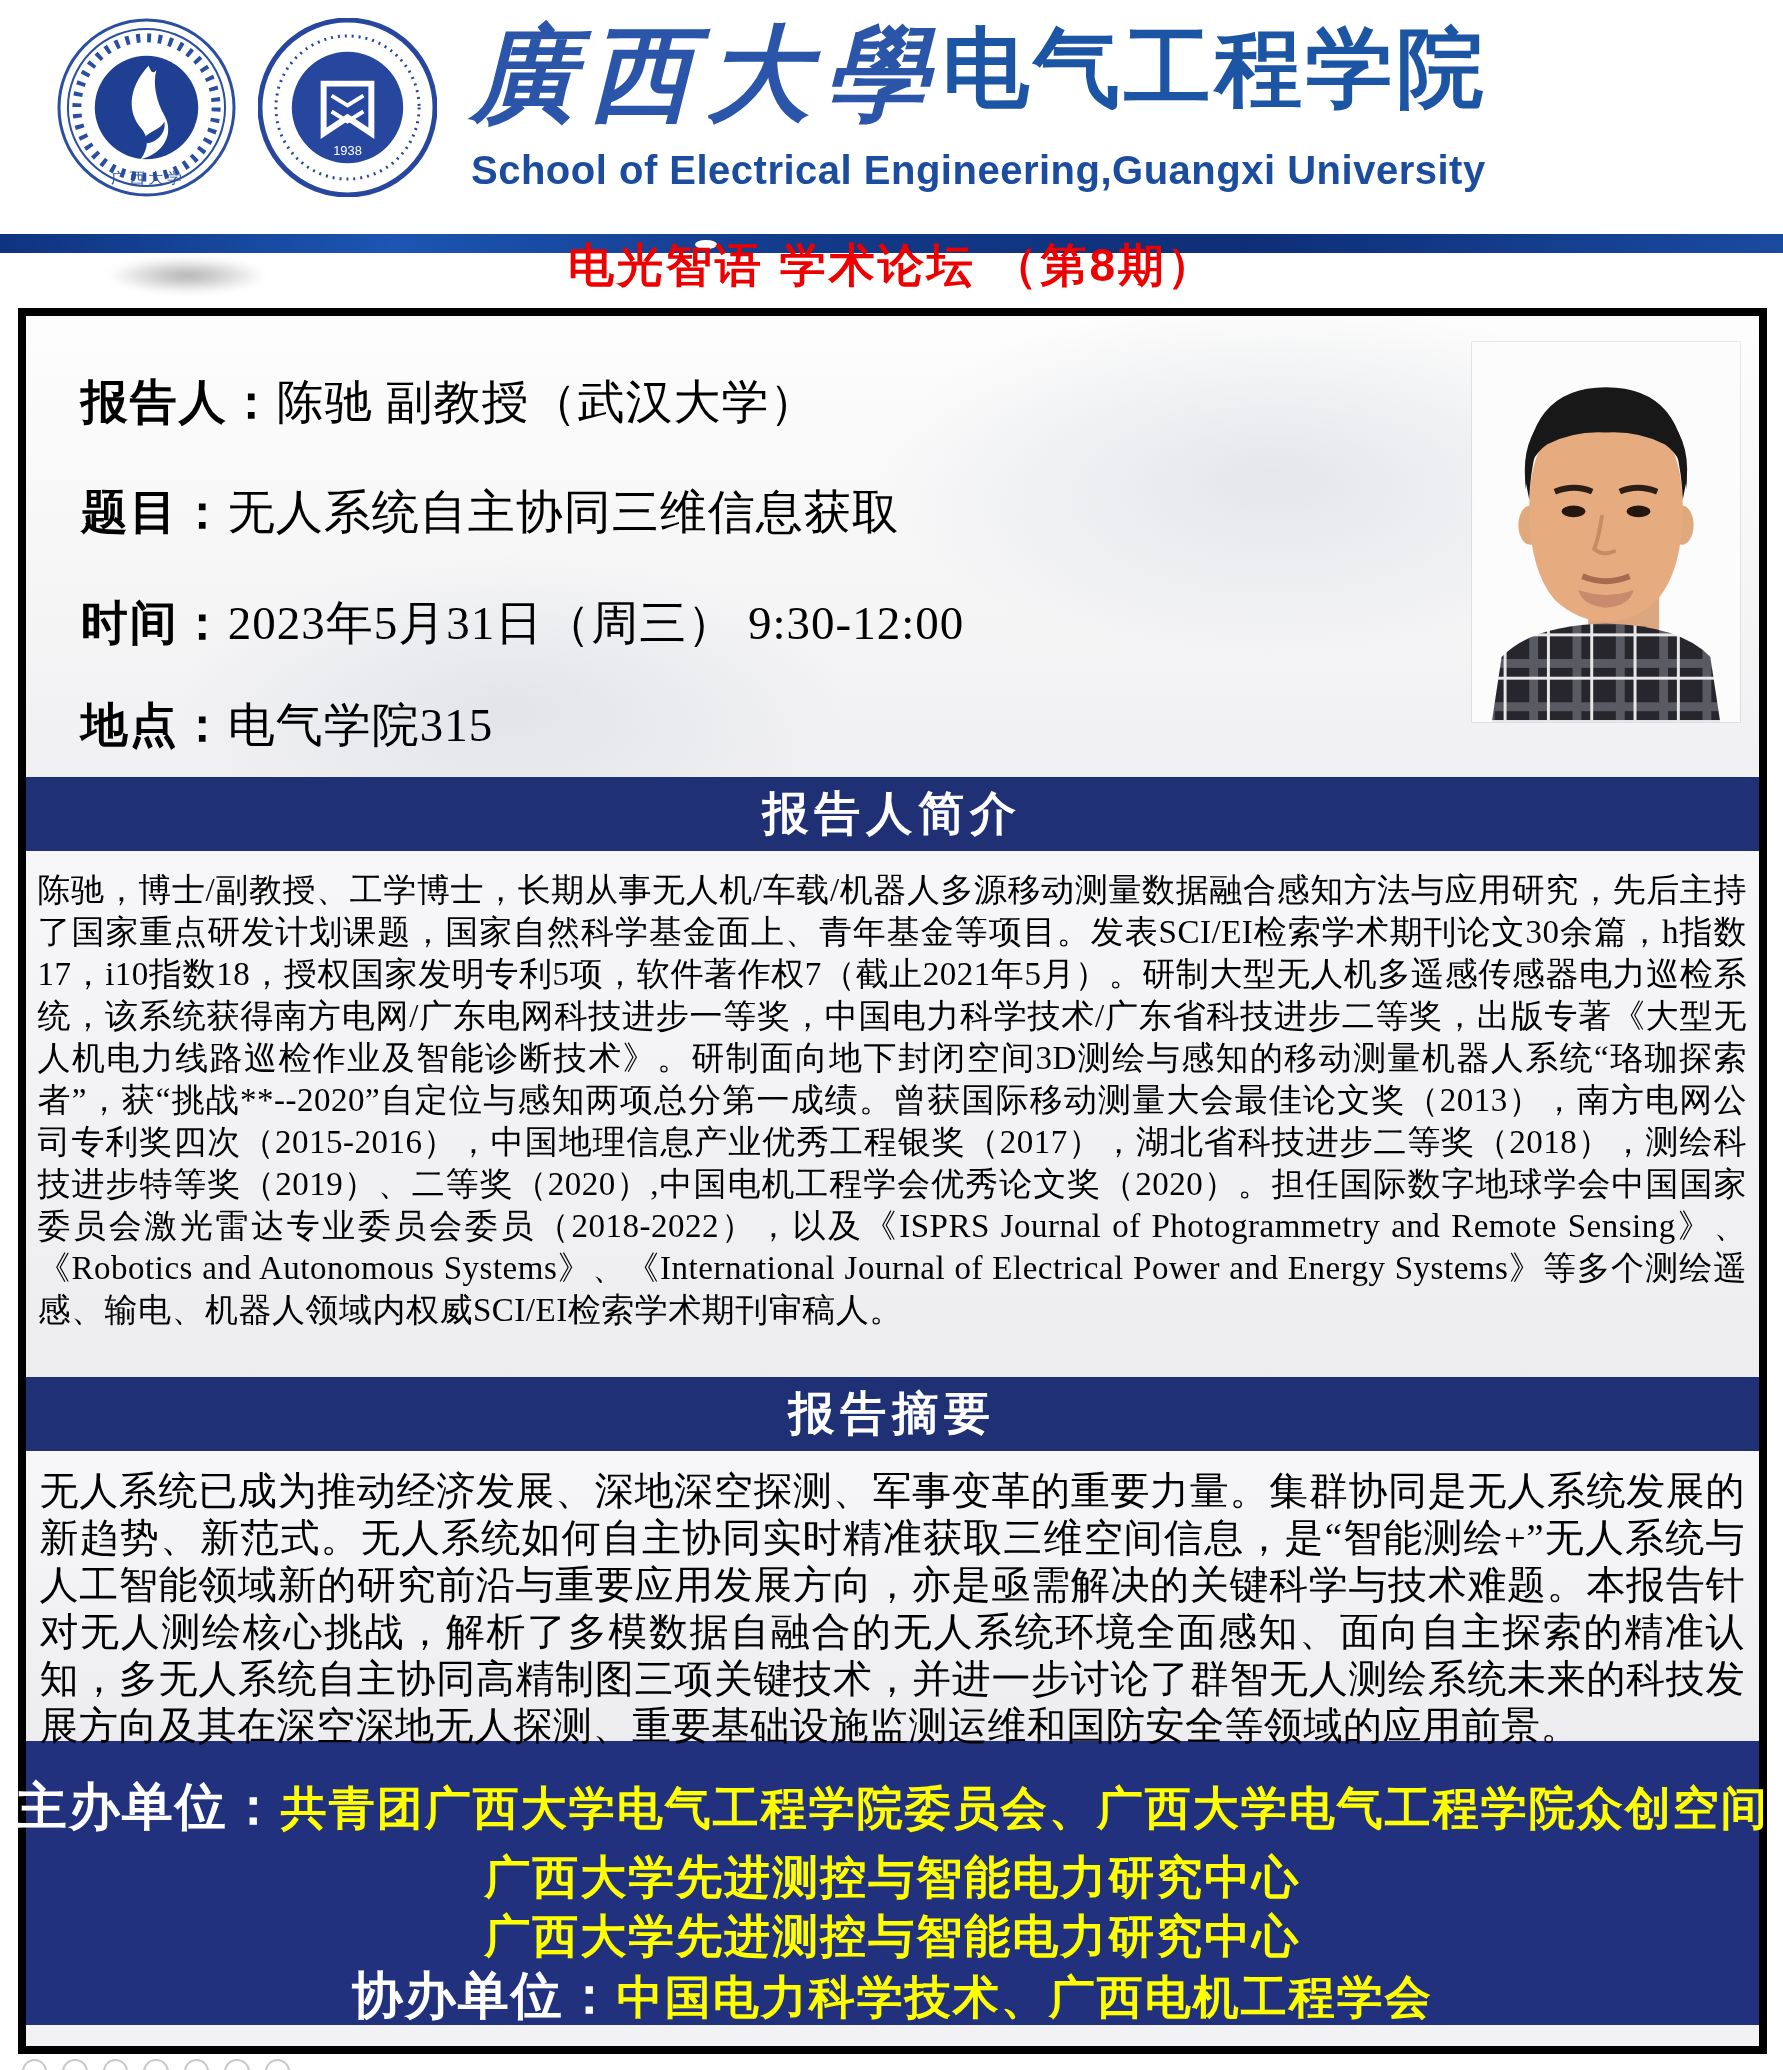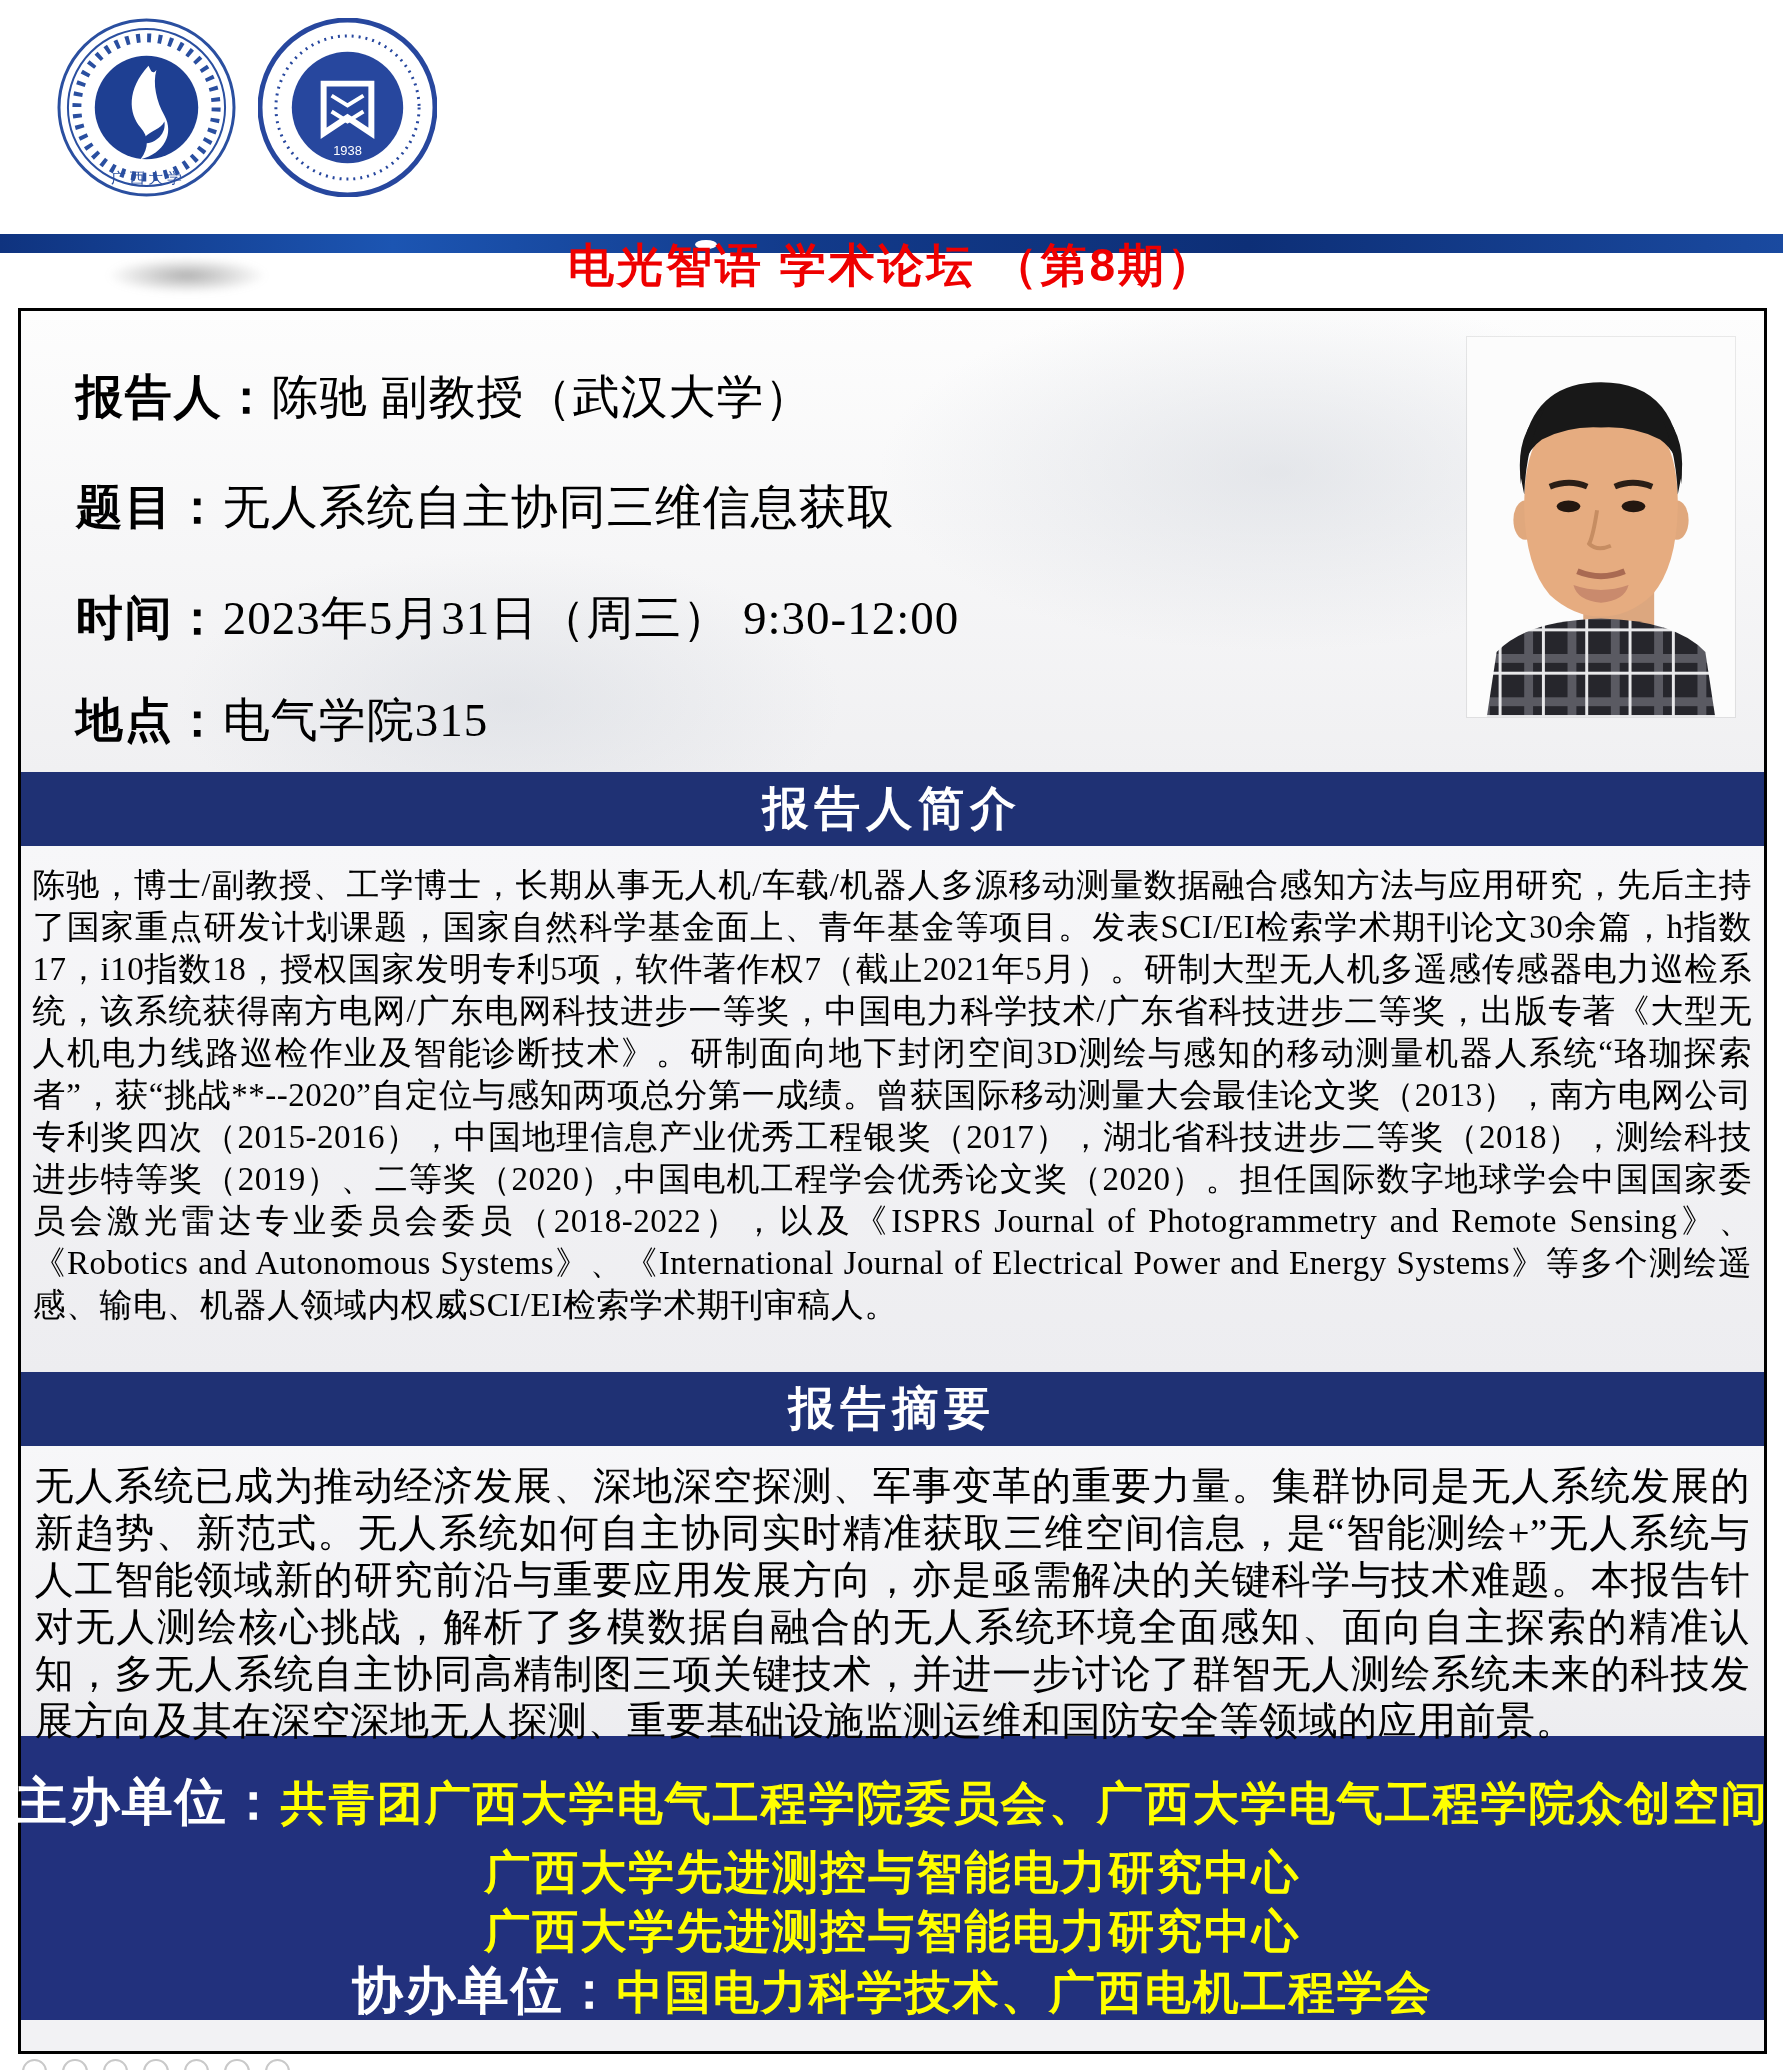--- a/index.html
+++ b/index.html
@@ -29,21 +29,21 @@
     background:radial-gradient(closest-side,rgba(110,110,110,0.55),rgba(110,110,110,0) 75%);
     filter:blur(3.9px);}
 
   
   .forum-title{position:absolute;left:0;top:237px;width:1784px;height:57px;line-height:57px;
     text-align:center;color:#ee0000;font-family:"Liberation Sans", sans-serif;
     font-weight:900;font-size:46px;letter-spacing:3px;}
 
   
   .content{position:absolute;left:17.7px;top:308px;width:1749px;height:1746px;
-    border:3px solid #000000;box-sizing:border-box;background:#f2f2f4;}
+    border:8px solid #000000;box-sizing:border-box;background:#f2f2f4;}
 
   .info-area{position:relative;width:100%;height:461px;
     background:
       radial-gradient(ellipse 611px 276px at 72% 35%, rgba(208,212,219,0.5), rgba(208,212,219,0) 65%),
       radial-gradient(ellipse 512px 236px at 28% 85%, rgba(203,208,216,0.4), rgba(203,208,216,0) 65%),
       linear-gradient(180deg,#fdfdfd,#f0f0f2);}
   .info-row{position:absolute;left:55px;white-space:nowrap;font-size:47px;color:#000;}
   .info-row .label{font-family:"Liberation Sans", sans-serif;font-weight:900;letter-spacing:2px;}
   .info-row .value{font-family:"Liberation Serif", serif;font-weight:normal;letter-spacing:1px;}
   .row0{top:55px;} .row1{top:165px;} .row2{top:276px;} .row3{top:378px;}
@@ -92,20 +92,26 @@
     <svg class="logo logo2" viewBox="0 0 180 180">
       <circle cx="90" cy="90" r="88" fill="#ffffff" stroke="#27479e" stroke-width="5"></circle>
       <circle cx="90" cy="90" r="72" fill="none" stroke="#27479e" stroke-width="3" stroke-dasharray="2 5"></circle>
       <circle cx="90" cy="90" r="56" fill="#27479e"></circle>
       <path d="M66 66 L66 116 L90 100 L114 116 L114 66 Z" fill="none" stroke="#ffffff" stroke-width="6"></path>
       <path d="M74 78 L90 88 L106 78" fill="none" stroke="#ffffff" stroke-width="4"></path>
       <path d="M74 94 L90 104 L106 94" fill="none" stroke="#ffffff" stroke-width="4"></path>
       <text x="90" y="138" text-anchor="middle" font-size="13" fill="#ffffff" font-family="Liberation Sans, sans-serif">1938</text>
     </svg>
 
+    <div class="head-titles">
+      <div class="cn-line">
+        <span class="uni-cn">廣西大學</span><span class="college-cn">电气工程学院</span>
+      </div>
+      <div class="subtitle-en">School of Electrical Engineering,Guangxi University</div>
+    </div>
   </div>
 
   <div class="blue-bar"></div>
   <div class="bar-dot"></div>
   <div class="gray-blob"></div>
 
   <div class="forum-title">电光智语 学术论坛 （第8期）</div>
 
   <div class="content">
 

